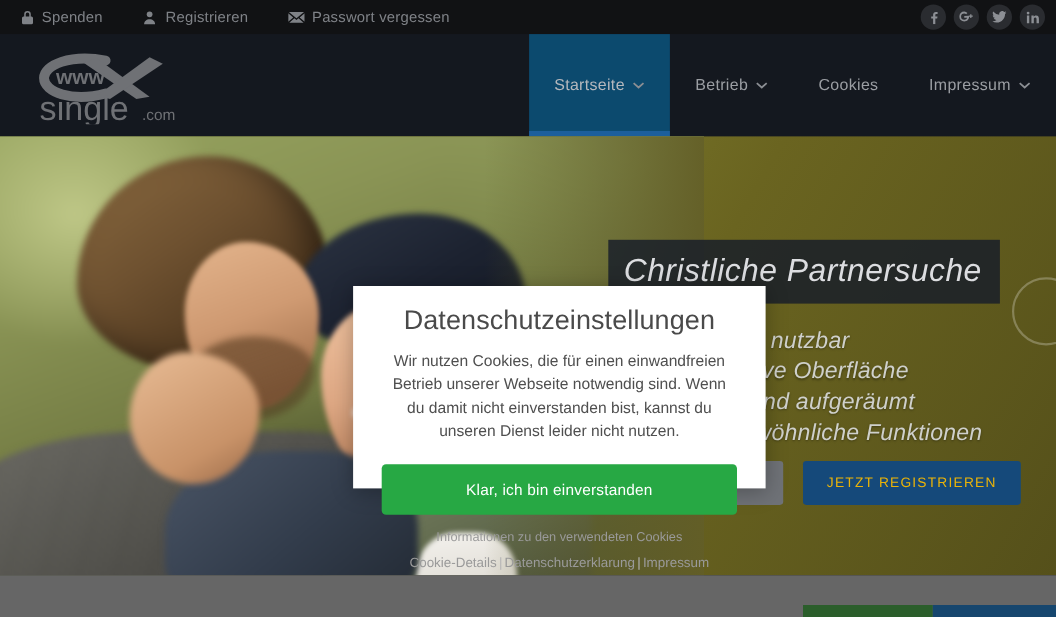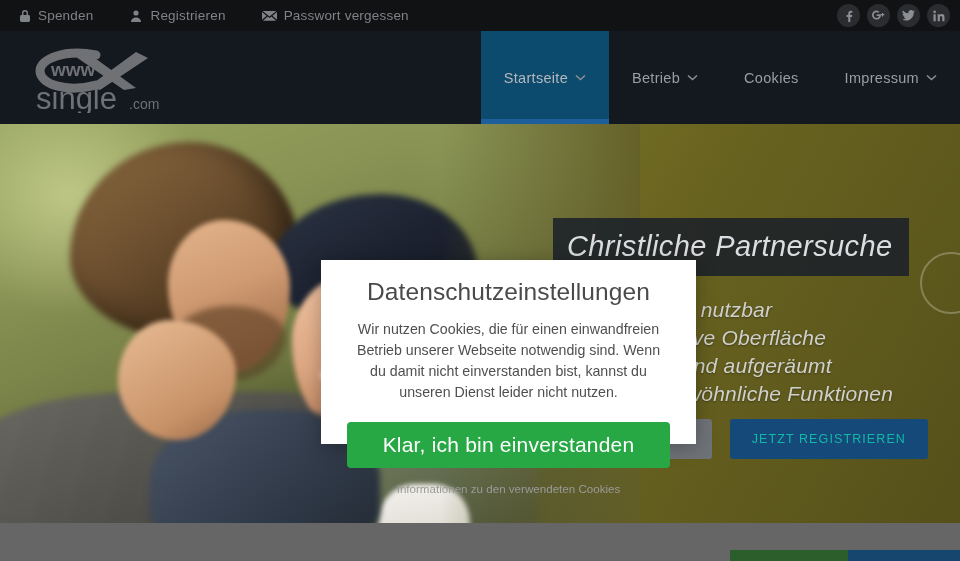--- a/index.html
+++ b/index.html
@@ -195,21 +195,21 @@
     display: flex; align-items: center; gap: 18px;
   }
   .hero-btn {
     display: inline-flex; align-items: center; justify-content: center;
     height: 40px; padding: 0 22px;
     font-size: 12.5px; letter-spacing: 1.1px;
     cursor: pointer; border: none; border-radius: 3px;
     font-family: "Liberation Sans", sans-serif;
   }
   .hero-btn.gray { background: #6f7277; color: #e6e7e9; }
-  .hero-btn.blue { background: #15497a; color: #14b8a6; }
+  .hero-btn.blue { background: #15497a; color: #eab308; }
 
   
   .strip {
     position: absolute; top: 523px; left: 0; width: 960px; height: 38px;
     background: #666666;
   }
   .strip-cta {
     position: absolute; bottom: 0; left: 730px;
     display: flex; gap: 0;
   }
@@ -233,21 +233,21 @@
     letter-spacing: .1px; margin-bottom: 13px;
   }
   .cookie-text {
     color: #4f4f4f; font-size: 14.2px; line-height: 21px;
     padding: 0 6px; font-weight: 400;
   }
   .cookie-accept {
     display: block; width: 100%; height: 46px;
     margin-top: 19px;
     background: #27a844; border: none; border-radius: 4px;
-    color: #ffffff; font-size: 21px; font-weight: 300;
+    color: #ffffff; font-size: 14px; font-weight: 300;
     letter-spacing: .2px; cursor: pointer;
     font-family: "Liberation Sans", sans-serif;
   }
   .cookie-info {
     margin-top: 14px;
     color: #9a9a9a; font-size: 11.6px;
     cursor: pointer;
   }
   .cookie-links {
     margin-top: 9px;
@@ -419,15 +419,18 @@
       <div class="strip-btn green"></div>
       <div class="strip-btn blue"></div>
     </div>
   </div>
 
   <div class="cookie-dialog">
     <div class="cookie-title">Datenschutzeinstellungen</div>
     <div class="cookie-text">Wir nutzen Cookies, die für einen einwandfreien Betrieb unserer Webseite notwendig sind. Wenn du damit nicht einverstanden bist, kannst du unseren Dienst leider nicht nutzen.</div>
     <button class="cookie-accept">Klar, ich bin einverstanden</button>
     <div class="cookie-info">Informationen zu den verwendeten Cookies</div>
+    <div class="cookie-links">
+      <a>Cookie-Details</a><span class="sep">|</span><a>Datenschutzerklarung</a><span class="sep">|</span><a>Impressum</a>
+    </div>
   </div>
 
 </div>
 
 </body></html>

